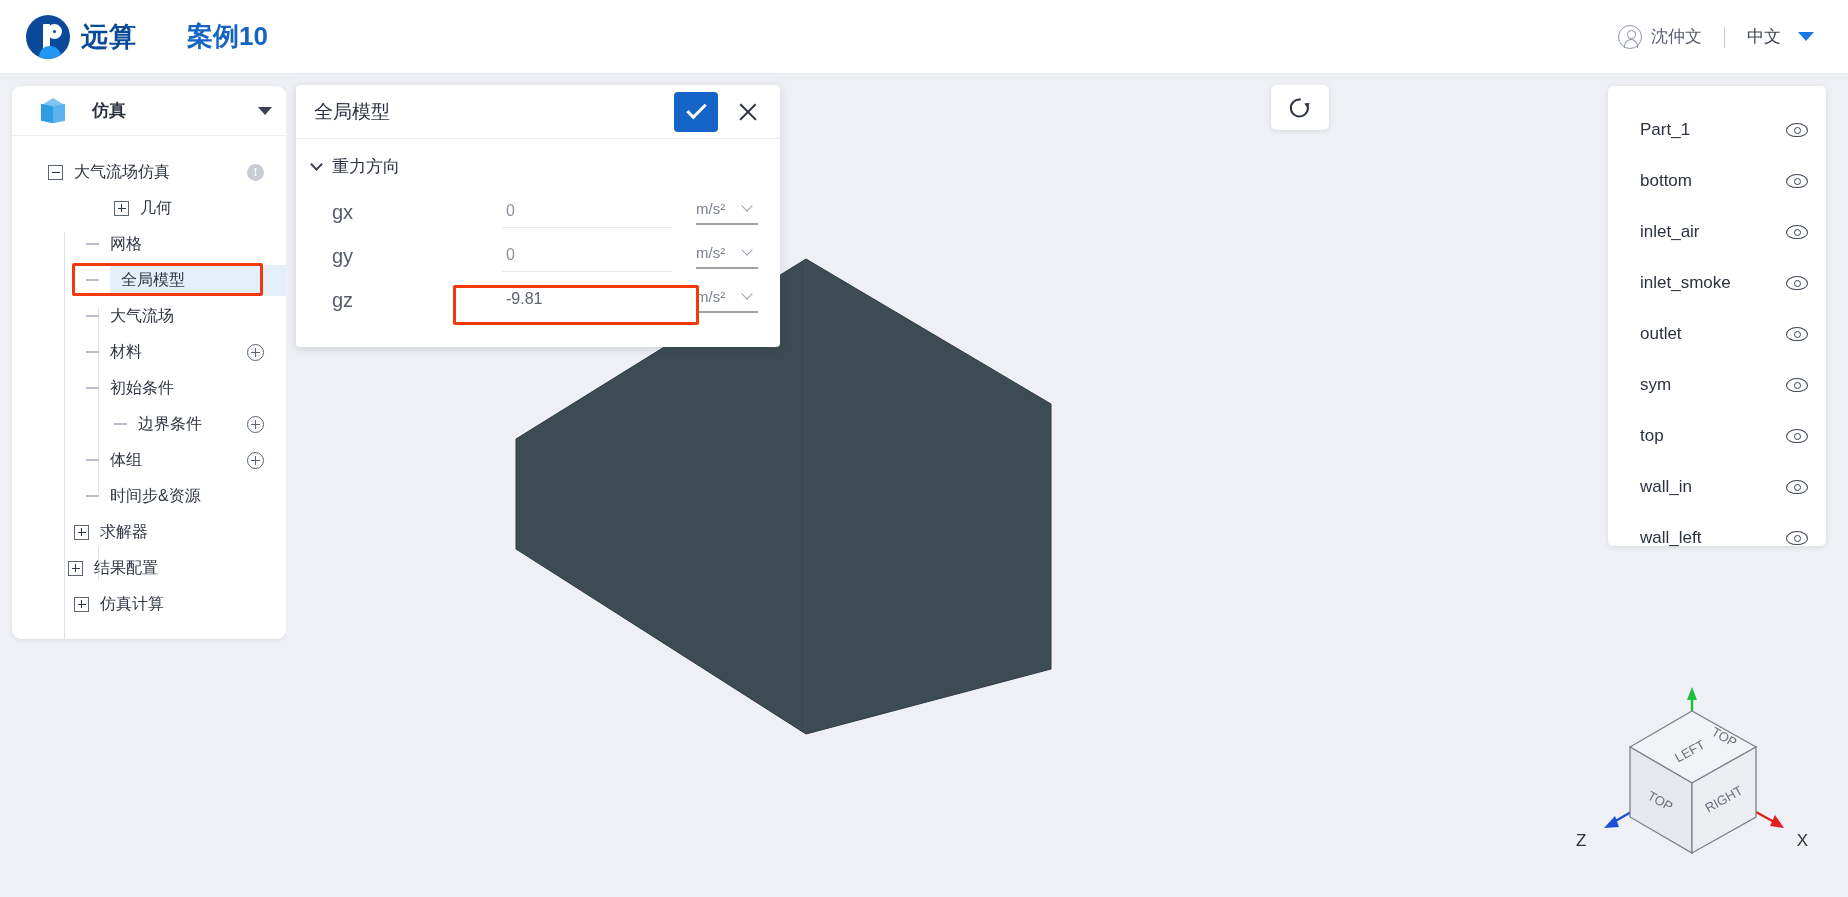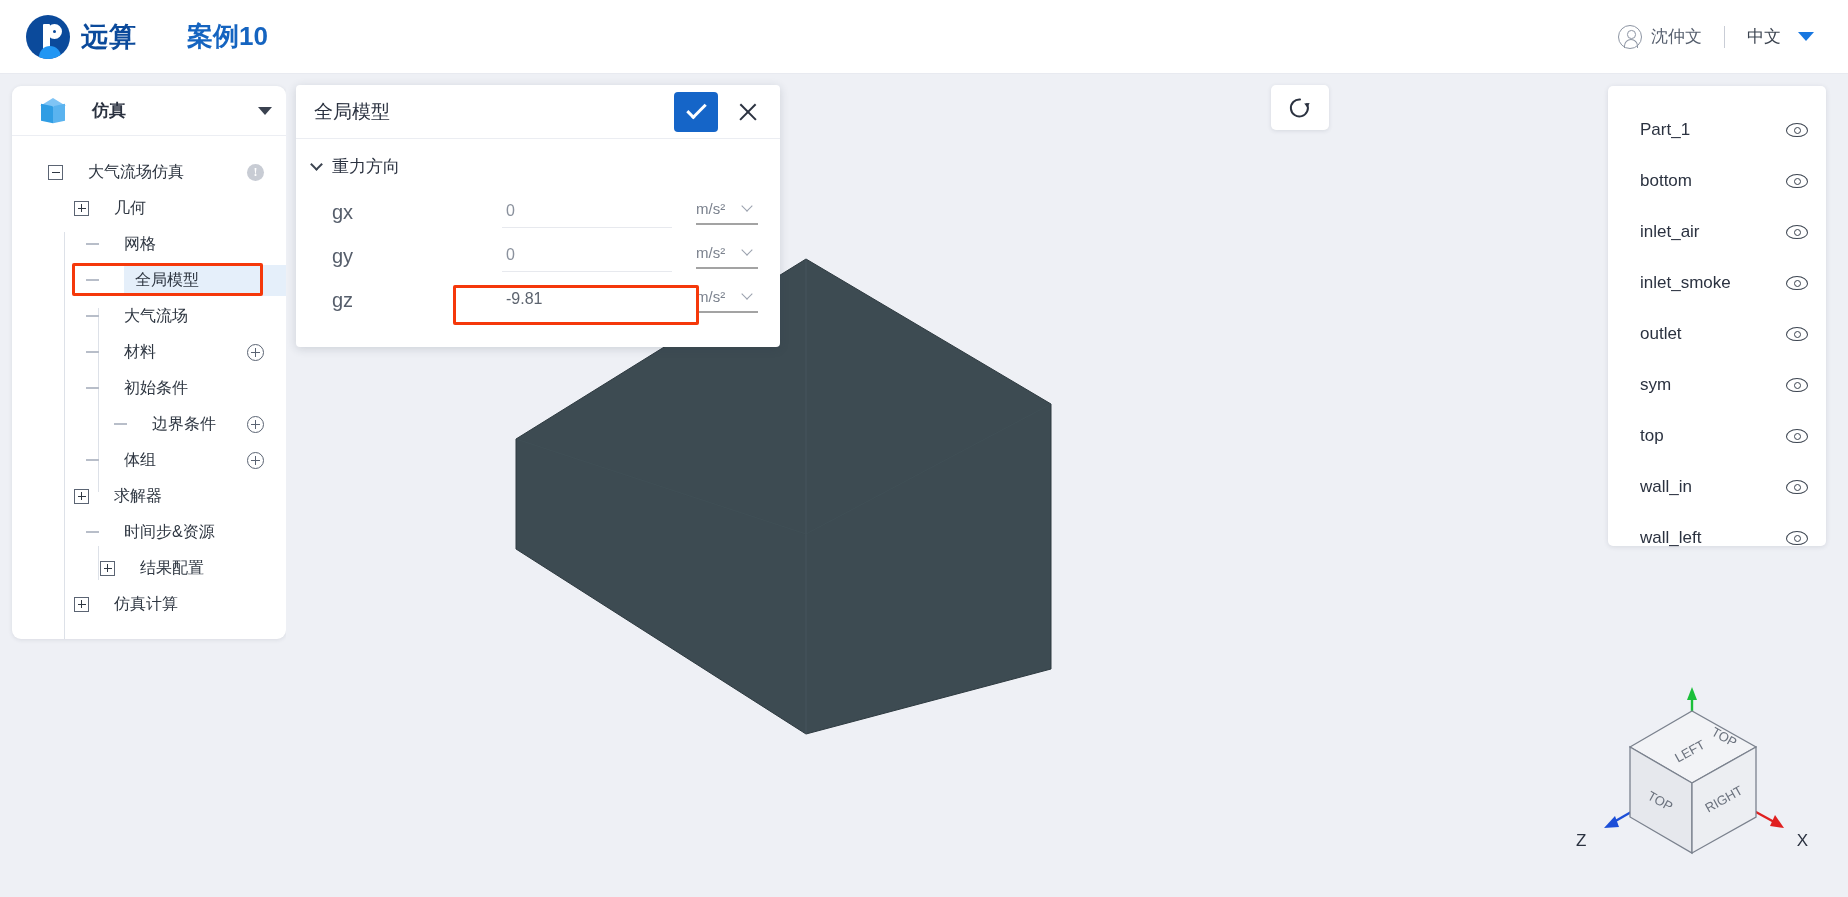--- a/index.html
+++ b/index.html
@@ -95,21 +95,21 @@
     margin-left: 26px; font-size: 17px; font-weight: 700; color: #2b3240;
   }
   .sidebar-caret {
     margin-left: auto; width: 0; height: 0;
     border-left: 7px solid transparent; border-right: 7px solid transparent;
     border-top: 8px solid #3a4250;
   }
   .tree { padding: 18px 0 0 0; position: relative; }
   .tree-row {
     height: 36px; display: flex; align-items: center; position: relative;
-    font-size: 16px; color: #2f3742; white-space: nowrap; gap: 14px;
+    font-size: 16px; color: #2f3742; white-space: nowrap;
   }
   .tree-row .expander {
     width: 15px; height: 15px; border: 1.3px solid #5b6473;
     position: relative; flex: 0 0 auto; background: #fff;
   }
   .tree-row .expander::before {
     content: ""; position: absolute; left: 2.5px; top: 6px;
     width: 8px; height: 1.4px; background: #2f3742;
   }
   .tree-row .expander.plus::after {
@@ -284,21 +284,21 @@
     <div class="vline" style="left:52px; top:96px; height:468px;"></div>
     <div class="vline" style="left:86px; top:172px; height:184px;"></div>
     <div class="vline" style="left:86px; top:410px; height:34px;"></div>
 
     <div class="tree-row" style="padding-left:36px;">
       <div class="expander"></div>
       <span class="label">大气流场仿真</span>
       <div class="warn-badge">!</div>
     </div>
 
-    <div class="tree-row" style="padding-left:62px;">
+    <div class="tree-row" style="padding-left:62px;margin-left:40px;">
       <div class="expander plus"></div>
       <span class="label">几何</span>
     </div>
 
     <div class="tree-row" style="padding-left:74px;">
       <div class="dash"></div>
       <span class="label">网格</span>
     </div>
 
     <div class="tree-row selected-bg" style="padding-left:74px;">
@@ -325,33 +325,33 @@
     <div class="tree-row" style="padding-left:102px;">
       <div class="dash"></div>
       <span class="label">边界条件</span>
       <div class="plus-circle"></div>
     </div>
 
     <div class="tree-row" style="padding-left:74px;">
       <div class="dash"></div>
       <span class="label">体组</span>
       <div class="plus-circle"></div>
+    </div>
+
+    <div class="tree-row" style="padding-left:74px;">
+      <div class="dash"></div>
+      <span class="label">时间步&amp;资源</span>
     </div>
 
     <div class="tree-row" style="padding-left:62px;">
       <div class="expander plus"></div>
       <span class="label">求解器</span>
     </div>
 
-    <div class="tree-row" style="padding-left:74px;">
-      <div class="dash"></div>
-      <span class="label">时间步&amp;资源</span>
-    </div>
-
-    <div class="tree-row" style="padding-left:88px;">
+    <div class="tree-row" style="padding-left:56px;">
       <div class="expander plus"></div>
       <span class="label">结果配置</span>
     </div>
 
     <div class="tree-row" style="padding-left:62px;">
       <div class="expander plus"></div>
       <span class="label">仿真计算</span>
     </div>
   </div>
 </div>

